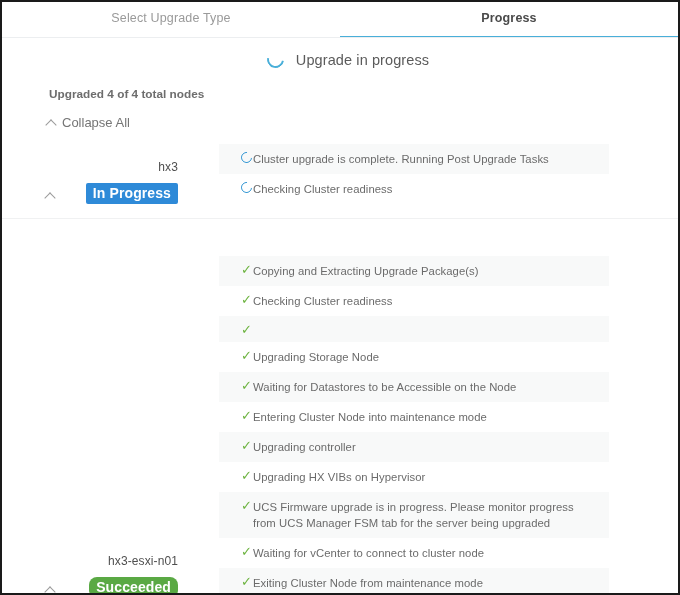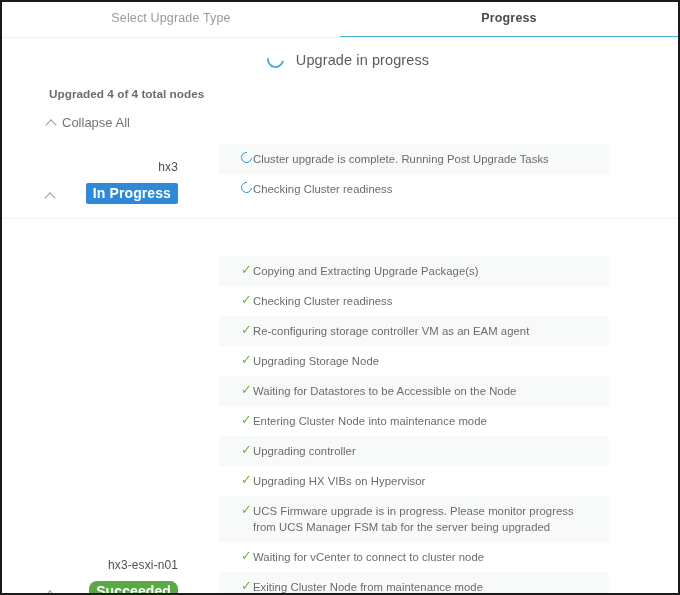--- a/index.html
+++ b/index.html
@@ -256,21 +256,20 @@
           <div class="task">
             <span class="task-icon">
               <span class="check">✓</span>
             </span>
             <span class="task-label">Checking Cluster readiness</span>
           </div>
           <div class="task alt">
             <span class="task-icon">
               <span class="check">✓</span>
             </span>
-            <span class="task-label">Re-configuring storage controller VM as an EAM agent</span>
           </div>
           <div class="task">
             <span class="task-icon">
               <span class="check">✓</span>
             </span>
             <span class="task-label">Upgrading Storage Node</span>
           </div>
           <div class="task alt">
             <span class="task-icon">
               <span class="check">✓</span>

